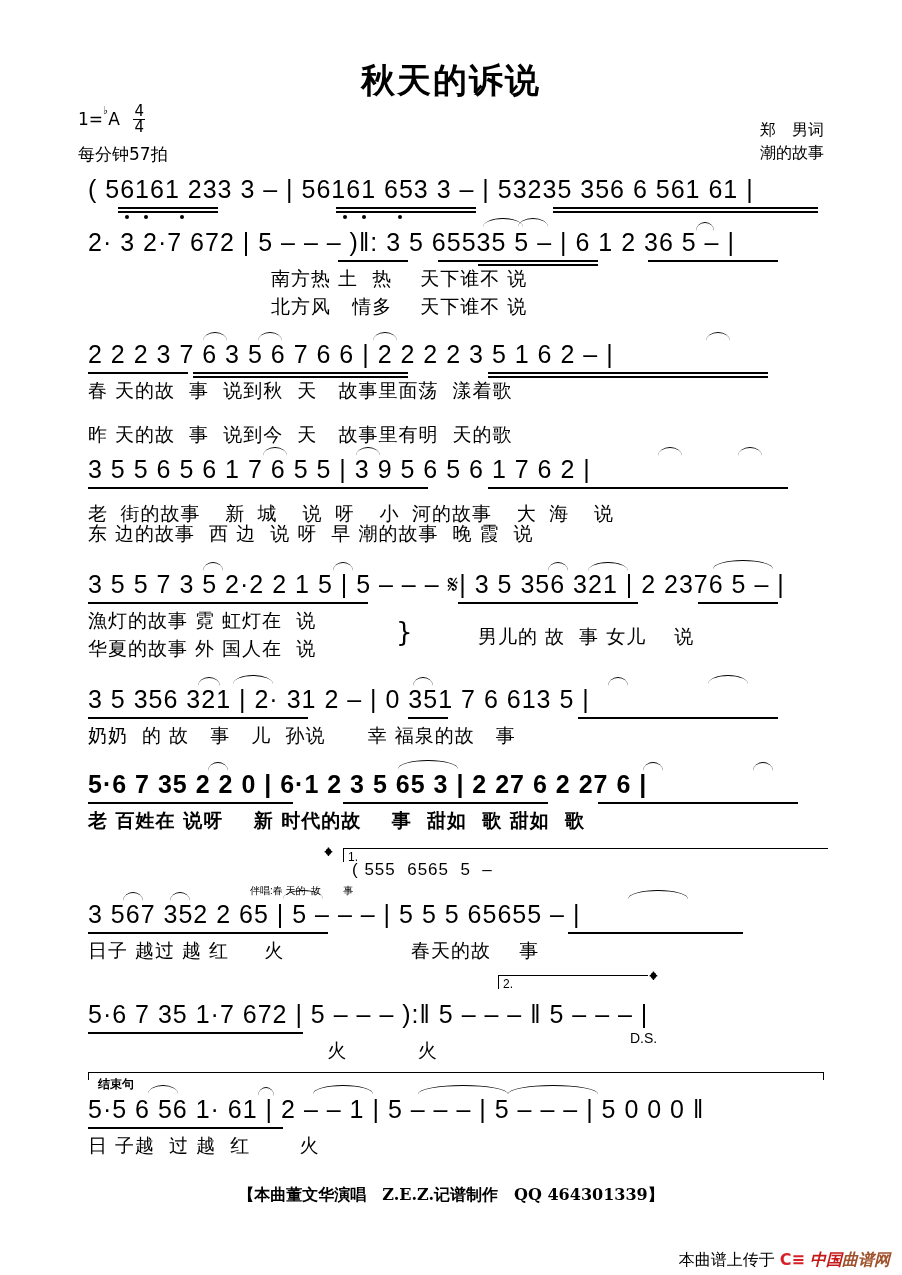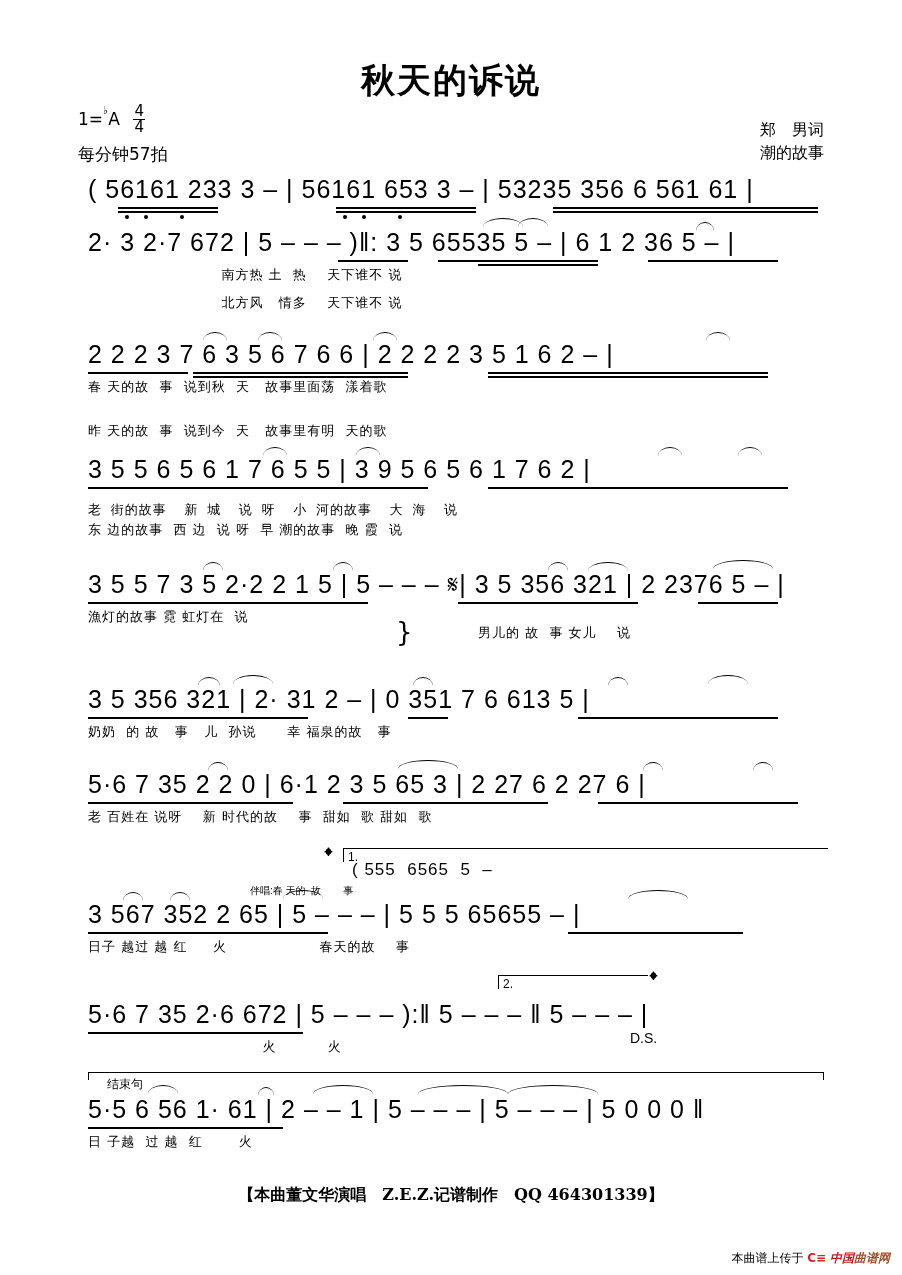--- a/index.html
+++ b/index.html
@@ -11,29 +11,29 @@
   .meta { font-size:17px; font-family:"DejaVu Sans",sans-serif; }
   .key sup { font-size:11px; position:relative; top:-4px; }
   .ts { display:inline-block; vertical-align:middle; text-align:center; font-size:15px; line-height:15px; margin-left:8px; }
   .ts span { display:block; }
   .ts .bar { border-top:1.5px solid #000; width:12px; margin:0 auto; height:0; }
   .credits { right:78px; text-align:right; font-size:16px; line-height:23px; font-family:"DejaVu Sans",sans-serif; }
 
   .row { position:absolute; left:88px; width:740px; }
   .notes { position:absolute; left:0; top:0; width:740px; height:34px; font-size:25px;
            font-family:"Liberation Sans",sans-serif; white-space:nowrap; letter-spacing:1px; }
-  .lyr { position:absolute; left:0; font-size:13px; font-family:"DejaVu Sans",sans-serif;
+  .lyr { position:absolute; left:0; font-size:19px; font-family:"DejaVu Sans",sans-serif;
          white-space:pre; letter-spacing:1px; }
   .ul { position:absolute; height:1.5px; background:#000; }
   .dot { position:absolute; width:4px; height:4px; border-radius:50%; background:#000; }
   .slur { position:absolute; border-top:1.5px solid #000; border-radius:50%/100% 100% 0 0; height:8px; }
   .small { font-size:12px; }
   .footer { left:0; width:902px; top:1185px; text-align:center; font-size:16px; font-weight:bold;
             font-family:"DejaVu Serif",serif; }
-  .upload { right:12px; top:1250px; font-size:12px; font-family:"DejaVu Sans",sans-serif; }
+  .upload { right:12px; top:1250px; font-size:16px; font-family:"DejaVu Sans",sans-serif; }
   .logo-c { color:#d71f26; font-weight:bold; }
   .logo-cn { color:#c31a1a; font-weight:bold; font-style:italic; }
   .logo-qp { color:#a0522d; font-weight:bold; font-style:italic; }
 </style>
 </head>
 <body>
 
 <div class="abs title">秋天的诉说</div>
 
 <div class="abs meta key" style="left:78px; top:104px;">
@@ -110,38 +110,39 @@
   <div class="notes">3 5 5  7 3 5  2·2  2 1 5 | 5 – – – 𝄋| 3 5  356 321 | 2  2376 5 – |</div>
   <div class="slur" style="left:115px; top:-8px; width:20px;"></div>
   <div class="slur" style="left:245px; top:-8px; width:20px;"></div>
   <div class="slur" style="left:460px; top:-8px; width:20px;"></div>
   <div class="slur" style="left:500px; top:-8px; width:40px;"></div>
   <div class="slur" style="left:625px; top:-10px; width:60px;"></div>
   <div class="ul" style="left:0; top:32px; width:280px;"></div>
   <div class="ul" style="left:370px; top:32px; width:180px;"></div>
   <div class="ul" style="left:610px; top:32px; width:80px;"></div>
   <div class="lyr" style="top:38px;">漁灯的故事 霓 虹灯在  说</div>
+  <div class="lyr" style="top:66px;">华夏的故事 外 国人在  说</div>
   <div class="lyr" style="left:308px; top:47px; font-size:26px;">}</div>
   <div class="lyr" style="left:390px; top:54px;">男儿的 故  事 女儿    说</div>
 </div>
 
 <div class="row" style="top:685px; height:70px;">
   <div class="notes">3 5  356 321  | 2·  31 2  –  | 0 351 7 6 613 5 |</div>
   <div class="slur" style="left:110px; top:-8px; width:22px;"></div>
   <div class="slur" style="left:145px; top:-10px; width:40px;"></div>
   <div class="slur" style="left:325px; top:-8px; width:20px;"></div>
   <div class="slur" style="left:520px; top:-8px; width:20px;"></div>
   <div class="slur" style="left:620px; top:-10px; width:40px;"></div>
   <div class="ul" style="left:0; top:32px; width:220px;"></div>
   <div class="ul" style="left:320px; top:32px; width:40px;"></div>
   <div class="ul" style="left:490px; top:32px; width:200px;"></div>
   <div class="lyr" style="top:38px;">奶奶  的 故   事   儿  孙说      幸 福泉的故   事</div>
 </div>
 
-<div class="row" style="top:770px; height:70px;">
+<div class="row" style="top:770px; height:70px;font-weight:bold;">
   <div class="notes">5·6 7 35 2 2 0 | 6·1 2 3 5 65 3 | 2 27 6  2 27 6 |</div>
   <div class="slur" style="left:120px; top:-8px; width:20px;"></div>
   <div class="slur" style="left:310px; top:-10px; width:60px;"></div>
   <div class="slur" style="left:555px; top:-8px; width:20px;"></div>
   <div class="slur" style="left:665px; top:-8px; width:20px;"></div>
   <div class="ul" style="left:0; top:32px; width:205px;"></div>
   <div class="ul" style="left:255px; top:32px; width:205px;"></div>
   <div class="ul" style="left:510px; top:32px; width:200px;"></div>
   <div class="lyr" style="top:38px;">老 百姓在 说呀    新 时代的故    事  甜如  歌 甜如  歌</div>
 </div>
@@ -162,29 +163,29 @@
   <div class="ul" style="left:480px; top:32px; width:175px;"></div>
   <div class="lyr" style="top:38px;">日子 越过 越 红     火                  春天的故    事</div>
 </div>
 
 <div class="abs" style="left:498px; top:975px; width:150px; height:1px; background:#000;"></div>
 <div class="abs" style="left:498px; top:975px; width:1px; height:14px; background:#000;"></div>
 <div class="abs small" style="left:503px; top:977px;">2.</div>
 <div class="abs" style="left:650px; top:968px; font-size:20px; font-weight:bold;">𝄌</div>
 <div class="abs small" style="left:630px; top:1030px; font-size:14px;">D.S.</div>
 <div class="row" style="top:1000px; height:70px;">
-  <div class="notes">5·6 7 35 2·6 672 | 5 – – – ):‖ 5 – – – ‖ 5 – – – |</div>
+  <div class="notes">5·6 7 35 1·7 672 | 5 – – – ):‖ 5 – – – ‖ 5 – – – |</div>
   <div class="ul" style="left:0; top:32px; width:215px;"></div>
   <div class="lyr" style="top:38px;">                                  火          火</div>
 </div>
 
 <div class="abs" style="left:88px; top:1072px; width:735px; height:1px; background:#000;"></div>
 <div class="abs" style="left:88px; top:1072px; width:1px; height:8px; background:#000;"></div>
 <div class="abs" style="left:823px; top:1072px; width:1px; height:8px; background:#000;"></div>
-<div class="abs small" style="left:107px; top:1076px;">结束句</div>
+<div class="abs small" style="left:98px; top:1076px;font-weight:bold;">结束句</div>
 <div class="row" style="top:1095px; height:70px;">
   <div class="notes">5·5 6 56 1· 61 | 2 – – 1 | 5 – – – | 5 – – – | 5 0 0 0 ‖</div>
   <div class="slur" style="left:60px; top:-10px; width:30px;"></div>
   <div class="slur" style="left:170px; top:-8px; width:16px;"></div>
   <div class="slur" style="left:225px; top:-10px; width:60px;"></div>
   <div class="slur" style="left:330px; top:-10px; width:90px;"></div>
   <div class="slur" style="left:420px; top:-10px; width:90px;"></div>
   <div class="ul" style="left:0; top:32px; width:195px;"></div>
   <div class="lyr" style="top:38px;">日 子越  过 越  红       火</div>
 </div>

